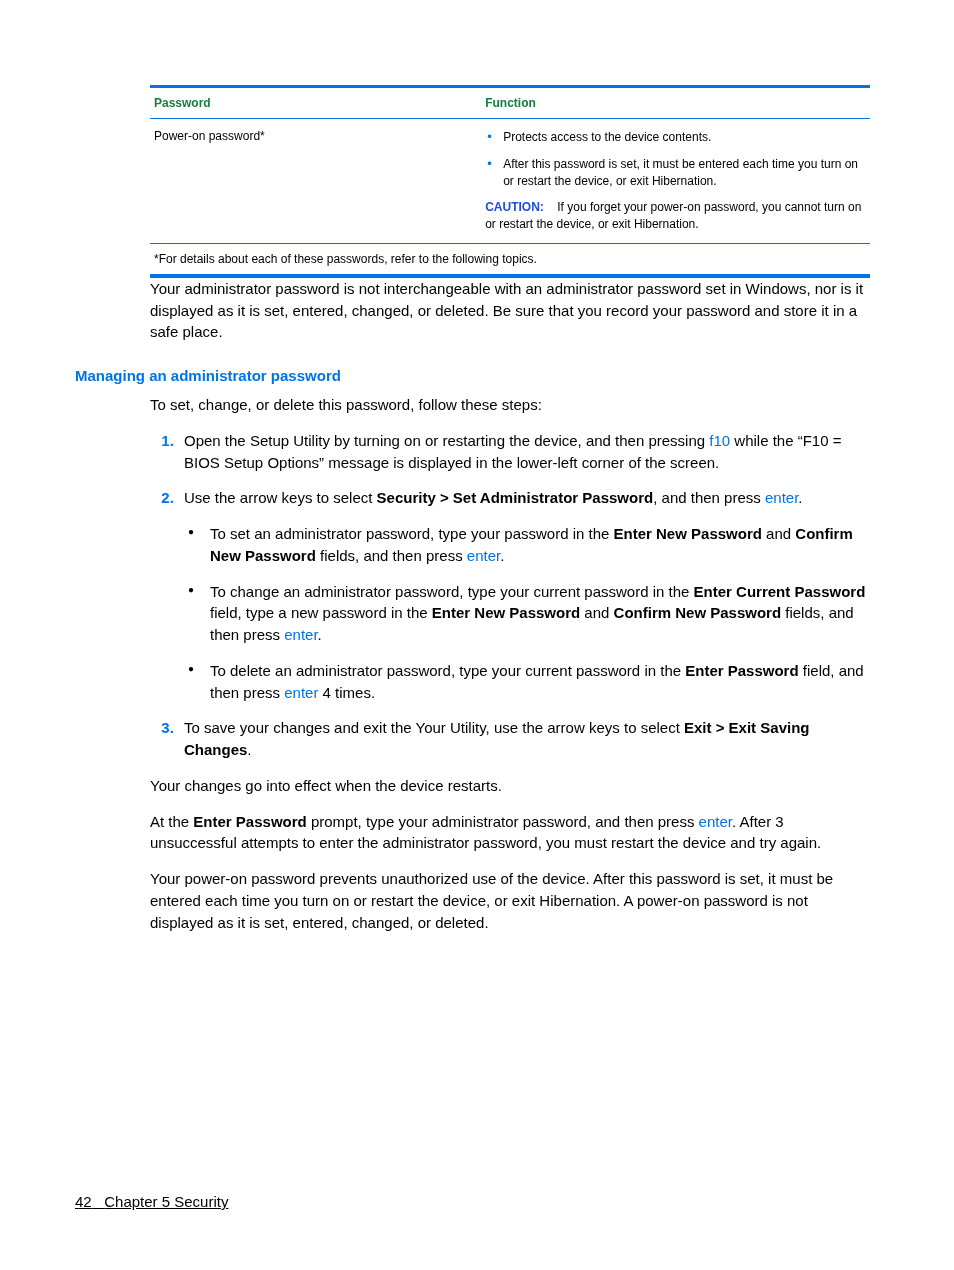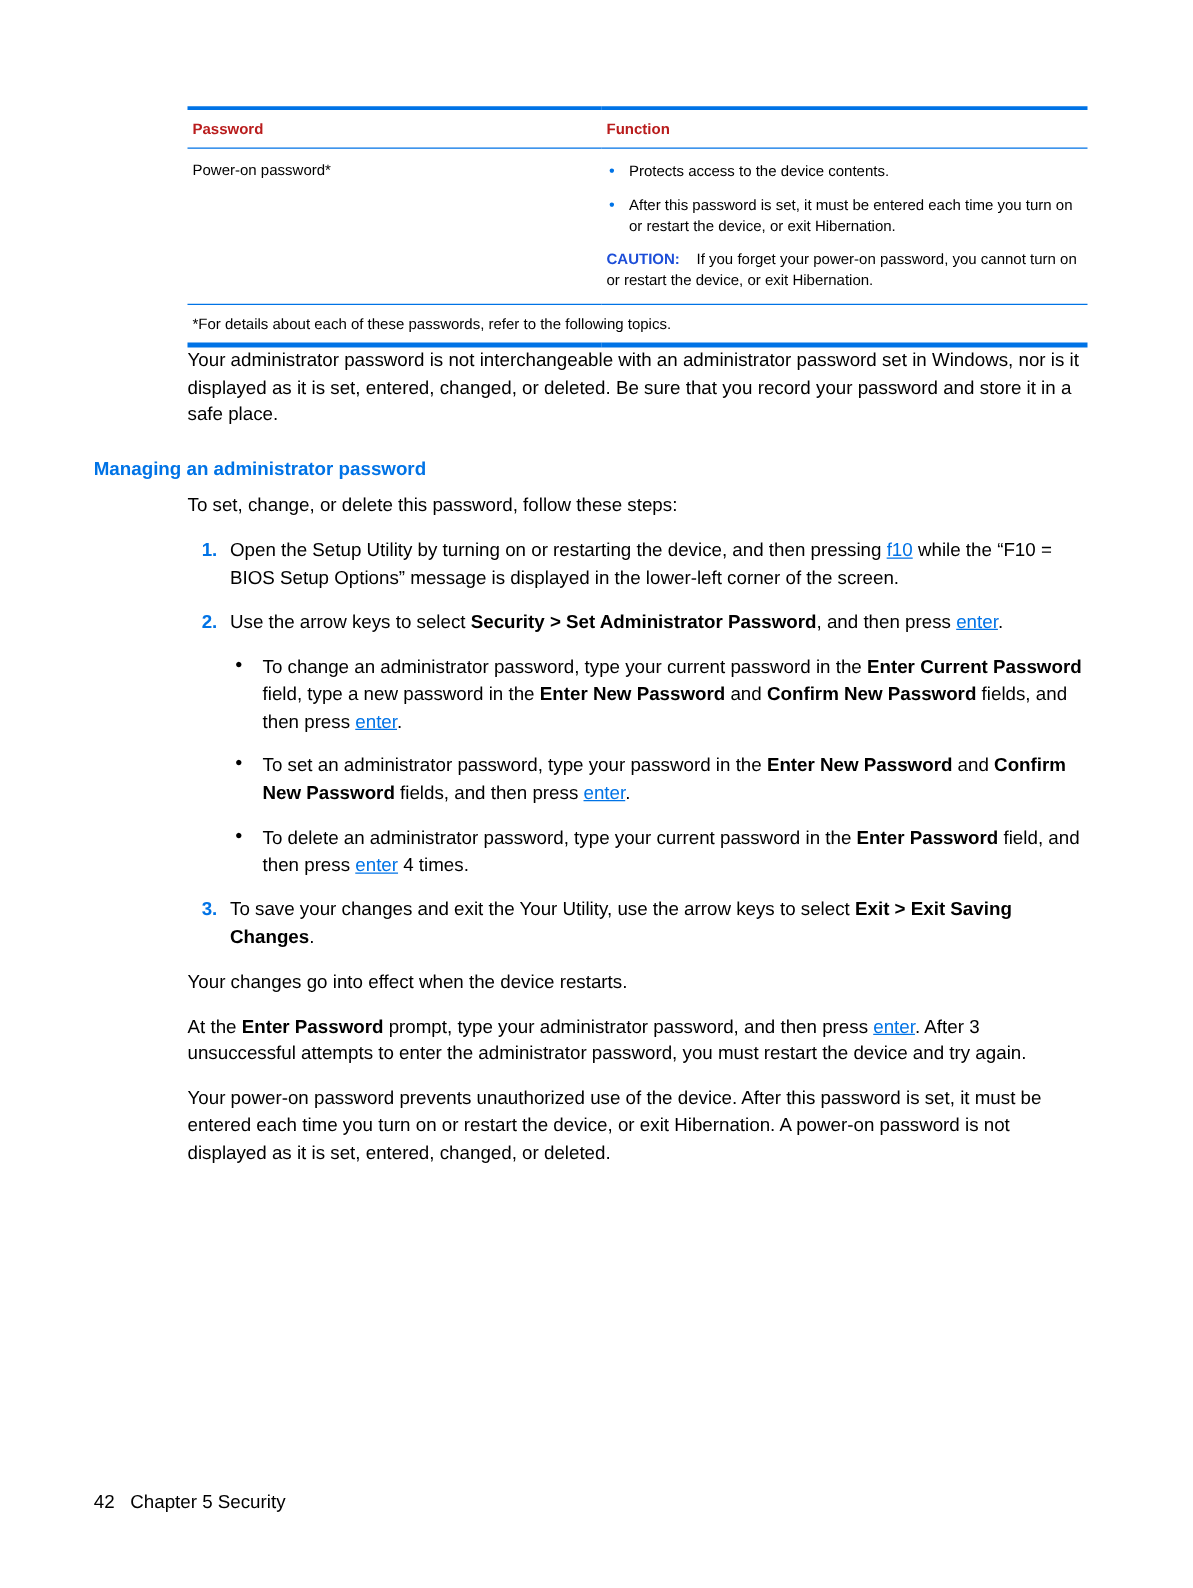--- a/index.html
+++ b/index.html
@@ -16,21 +16,21 @@
     min-height: 1270px;
     position: relative;
   }
   .tbl {
     width: 720px;
     margin-left: 75px;
     border-collapse: collapse;
     font-size: 12px;
   }
   .tbl th {
-    color: #b91c1c;
+    color: #15803d;
     font-weight: bold;
     text-align: left;
     border-top: 3px solid #0073e6;
     border-bottom: 1px solid #0073e6;
     padding: 8px 4px 8px 4px;
   }
   .tbl td {
     vertical-align: top;
     padding: 10px 4px;
     border-bottom: 1px solid #0073e6;
@@ -113,28 +113,28 @@
   }
   ul.sub li::before {
     content: "●";
     position: absolute;
     left: -22px;
     top: 2px;
     font-size: 10px;
   }
   .key {
     color: #0073e6;
-    text-decoration: underline;
   }
   .b { font-weight: bold; }
   .footer {
     position: absolute;
     bottom: 60px;
     left: 75px;
     font-size: 15px;
+    text-decoration: underline;
   }
 </style>
 </head>
 <body>
 
 <div class="page">
 
   <table class="tbl">
     <thead>
       <tr>
@@ -169,24 +169,24 @@
   <p class="body">To set, change, or delete this password, follow these steps:</p>
 
   <ol class="steps">
     <li>
       <span>Open the Setup Utility by turning on or restarting the device, and then pressing </span><span class="key">f10</span><span> while the “F10 = BIOS Setup Options” message is displayed in the lower-left corner of the screen.</span>
     </li>
     <li>
       <span>Use the arrow keys to select </span><span class="b">Security &gt; Set Administrator Password</span><span>, and then press </span><span class="key">enter</span><span>.</span>
       <ul class="sub">
         <li>
-          <span>To change an administrator password, type your current password in the </span><span class="b">Enter Current Password</span><span> field, type a new password in the </span><span class="b">Enter New Password</span><span> and </span><span class="b">Confirm New Password</span><span> fields, and then press </span><span class="key">enter</span><span>.</span>
+          <span>To set an administrator password, type your password in the </span><span class="b">Enter New Password</span><span> and </span><span class="b">Confirm New Password</span><span> fields, and then press </span><span class="key">enter</span><span>.</span>
         </li>
         <li>
-          <span>To set an administrator password, type your password in the </span><span class="b">Enter New Password</span><span> and </span><span class="b">Confirm New Password</span><span> fields, and then press </span><span class="key">enter</span><span>.</span>
+          <span>To change an administrator password, type your current password in the </span><span class="b">Enter Current Password</span><span> field, type a new password in the </span><span class="b">Enter New Password</span><span> and </span><span class="b">Confirm New Password</span><span> fields, and then press </span><span class="key">enter</span><span>.</span>
         </li>
         <li>
           <span>To delete an administrator password, type your current password in the </span><span class="b">Enter Password</span><span> field, and then press </span><span class="key">enter</span><span> 4 times.</span>
         </li>
       </ul>
     </li>
     <li>
       <span>To save your changes and exit the Your Utility, use the arrow keys to select </span><span class="b">Exit &gt; Exit Saving Changes</span><span>.</span>
     </li>
   </ol>

